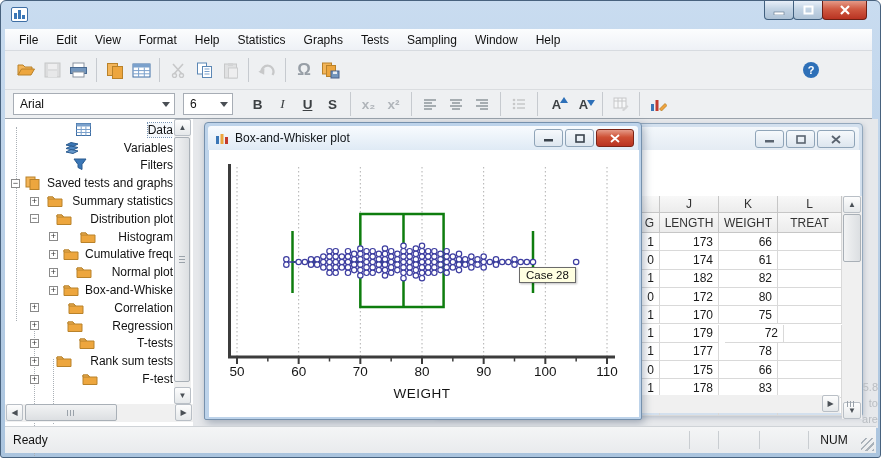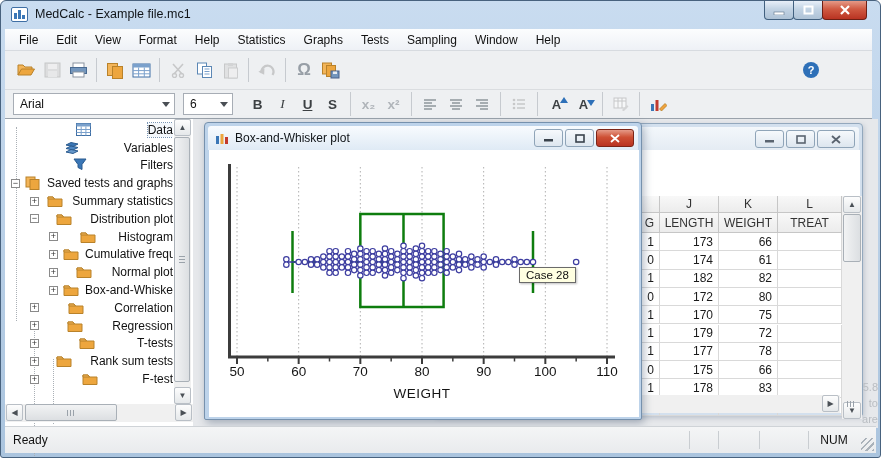--- a/index.html
+++ b/index.html
@@ -91,21 +91,20 @@
 <body>
 
 <div id="stage">
 
   <div class="titlebar">
     <div class="app-icon">
       <i style="left:2px;height:6px"></i>
         <i style="left:6px;height:9px"></i>
         <i style="left:10px;height:4px"></i>
     </div>
-    <div class="app-title">MedCalc - Example file.mc1</div>
     <div class="capbtns">
       <div class="capbtn min">
           <svg width="12" height="9">
             <rect x="1" y="6" width="10" height="3" fill="#fff" stroke="#5a7187" stroke-width=".6"></rect>
           </svg>
         </div>
       <div class="capbtn max">
           <svg width="11" height="10">
             <rect x="1.5" y="1.5" width="8" height="7" fill="none" stroke="#fff" stroke-width="2"></rect>
           </svg>
@@ -467,21 +466,21 @@
             <div class="cell num" style="left: 0px; top: 137.9px; width: 222px; height: 18.3px;">0</div>
             <div class="cell num" style="left: 222px; top: 137.9px; width: 59px; height: 18.3px;">172</div>
             <div class="cell num" style="left: 281px; top: 137.9px; width: 59px; height: 18.3px;">80</div>
             <div class="cell " style="left: 340px; top: 137.9px; width: 64px; height: 18.3px;"></div>
             <div class="cell num" style="left: 0px; top: 156.2px; width: 222px; height: 18.3px;">1</div>
             <div class="cell num" style="left: 222px; top: 156.2px; width: 59px; height: 18.3px;">170</div>
             <div class="cell num" style="left: 281px; top: 156.2px; width: 59px; height: 18.3px;">75</div>
             <div class="cell " style="left: 340px; top: 156.2px; width: 64px; height: 18.3px;"></div>
             <div class="cell num" style="left: 0px; top: 174.5px; width: 222px; height: 18.3px;">1</div>
             <div class="cell num" style="left: 222px; top: 174.5px; width: 59px; height: 18.3px;">179</div>
-            <div class="cell num" style="left: 281px; top: 174.5px; width: 59px; height: 18.3px;">72</div>
+            <div class="cell num" style="left: 287px; top: 174.5px; width: 59px; height: 18.3px;">72</div>
             <div class="cell " style="left: 340px; top: 174.5px; width: 64px; height: 18.3px;"></div>
             <div class="cell num" style="left: 0px; top: 192.8px; width: 222px; height: 18.3px;">1</div>
             <div class="cell num" style="left: 222px; top: 192.8px; width: 59px; height: 18.3px;">177</div>
             <div class="cell num" style="left: 281px; top: 192.8px; width: 59px; height: 18.3px;">78</div>
             <div class="cell " style="left: 340px; top: 192.8px; width: 64px; height: 18.3px;"></div>
             <div class="cell num" style="left: 0px; top: 211.1px; width: 222px; height: 18.3px;">0</div>
             <div class="cell num" style="left: 222px; top: 211.1px; width: 59px; height: 18.3px;">175</div>
             <div class="cell num" style="left: 281px; top: 211.1px; width: 59px; height: 18.3px;">66</div>
             <div class="cell " style="left: 340px; top: 211.1px; width: 64px; height: 18.3px;"></div>
             <div class="cell num" style="left: 0px; top: 229.4px; width: 222px; height: 18.3px;">1</div>

